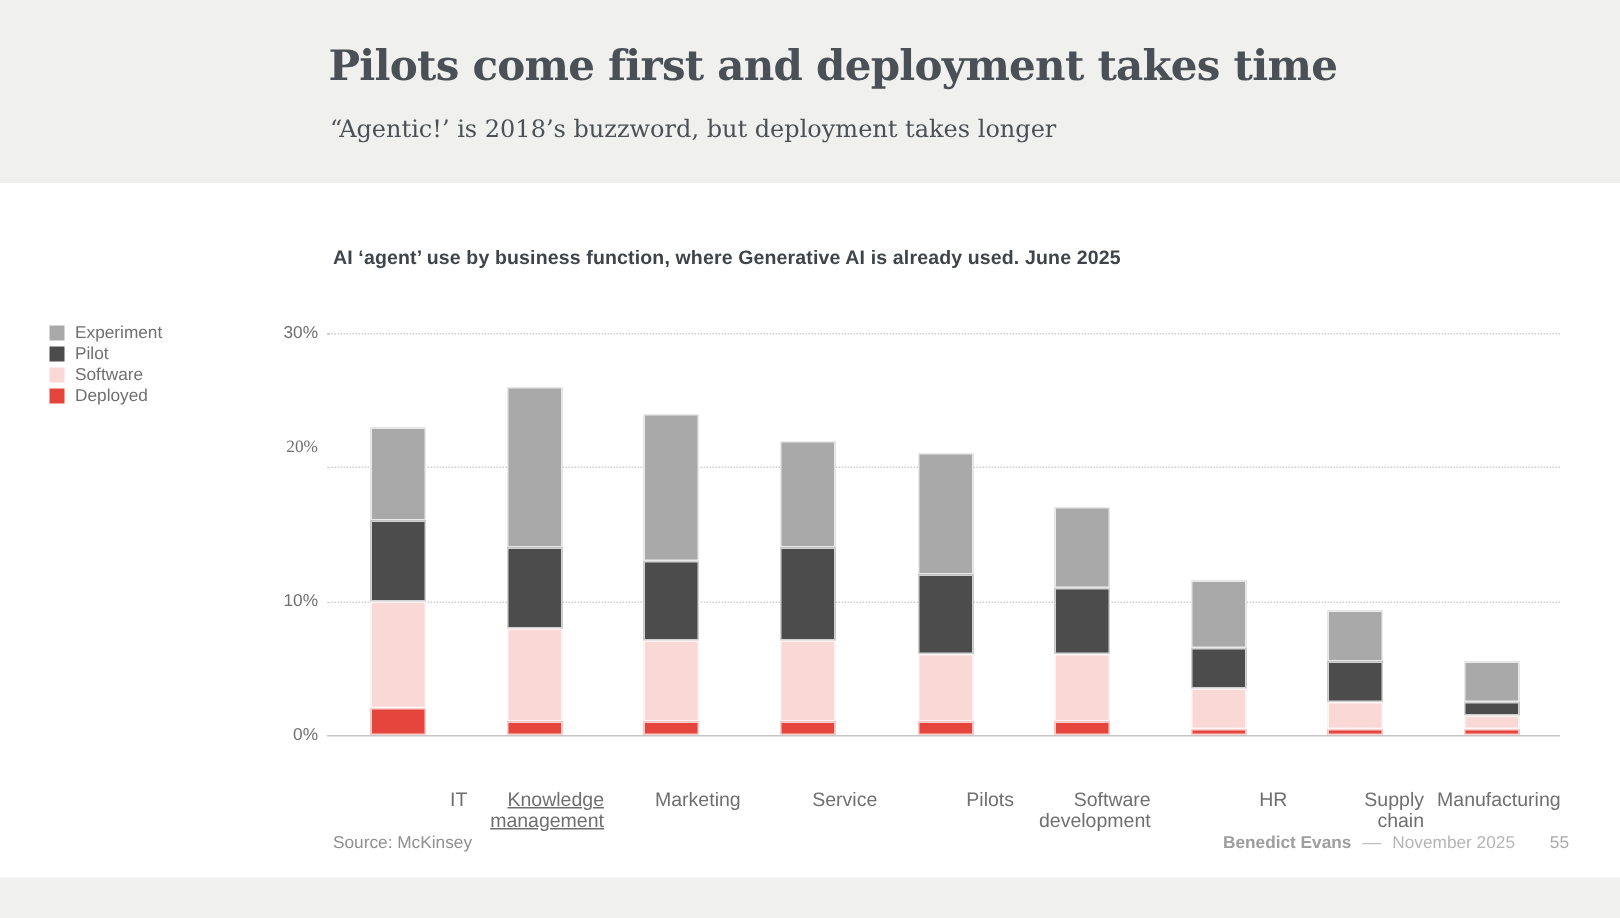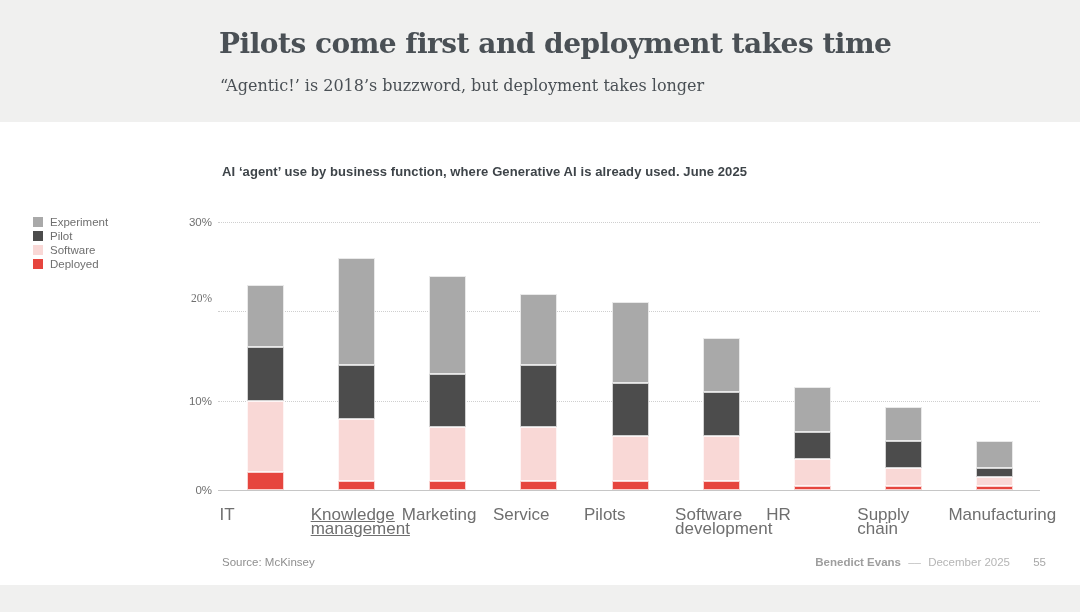--- a/index.html
+++ b/index.html
@@ -45,22 +45,22 @@
     position: absolute; width: 62px; text-align: right;
     font-size: 11.5px; color: #6f6f6f; line-height: 14px;
   }
   .bar {
     position: absolute; width: 37px; bottom: 0;
     display: flex; flex-direction: column-reverse;
   }
   .bar-wrap { position: absolute; left: 220px; top: 222px; width: 820px; height: 268px; }
   .segment { width: 100%; border: 1px solid rgba(255,255,255,0.75); }
   .xlabel {
-    position: absolute; top: 508px; width: 92px;
-    text-align: left; font-size: 17px; color: #6f6f6f;
+    position: absolute; top: 526px; width: 92px;
+    text-align: right; font-size: 13px; color: #6f6f6f;
     line-height: 14px; white-space: pre-line;
   }
 
   .source-note {
     position: absolute; left: 222px; top: 556px;
     font-size: 11.5px; color: #8f8f8f;
   }
   .credit {
     position: absolute; right: 34px; top: 556px;
     font-size: 11.5px; white-space: nowrap;
@@ -177,15 +177,15 @@
     <div class="xlabel" style="left: 857.333px;">Supply
 chain</div>
     <div class="xlabel" style="left: 948.444px;">Manufacturing</div>
   </div>
 
 <div class="source-note">Source: McKinsey</div>
 
 <div class="credit">
   <span class="author">Benedict Evans</span>
   <span class="sep">––</span>
-  <span class="date">December 2025</span>
+  <span class="date">November 2025</span>
   <span class="page">55</span>
 </div>
 
 </body></html>

